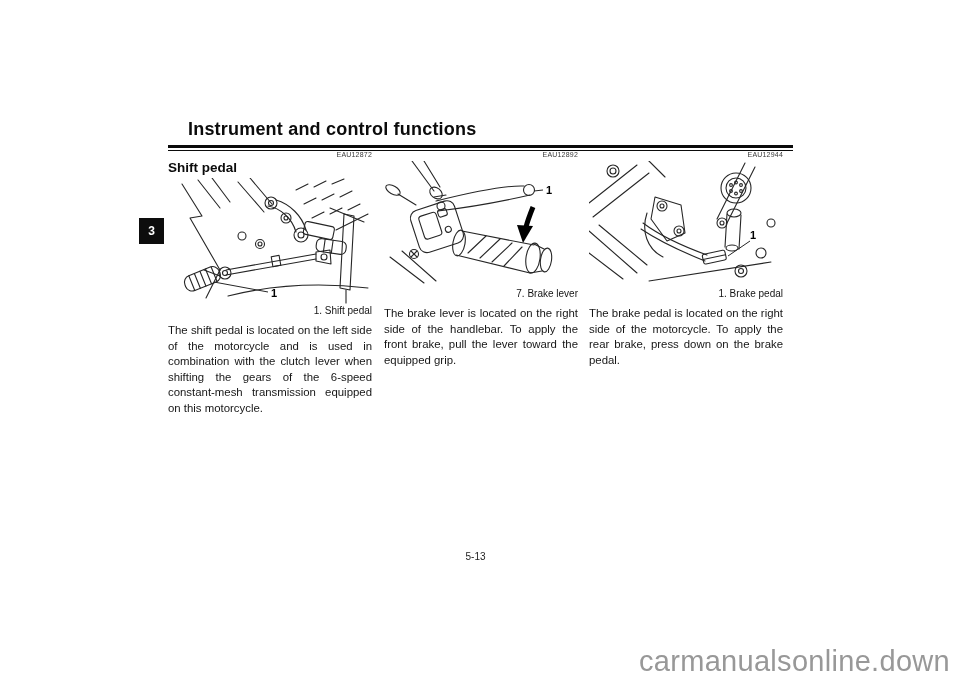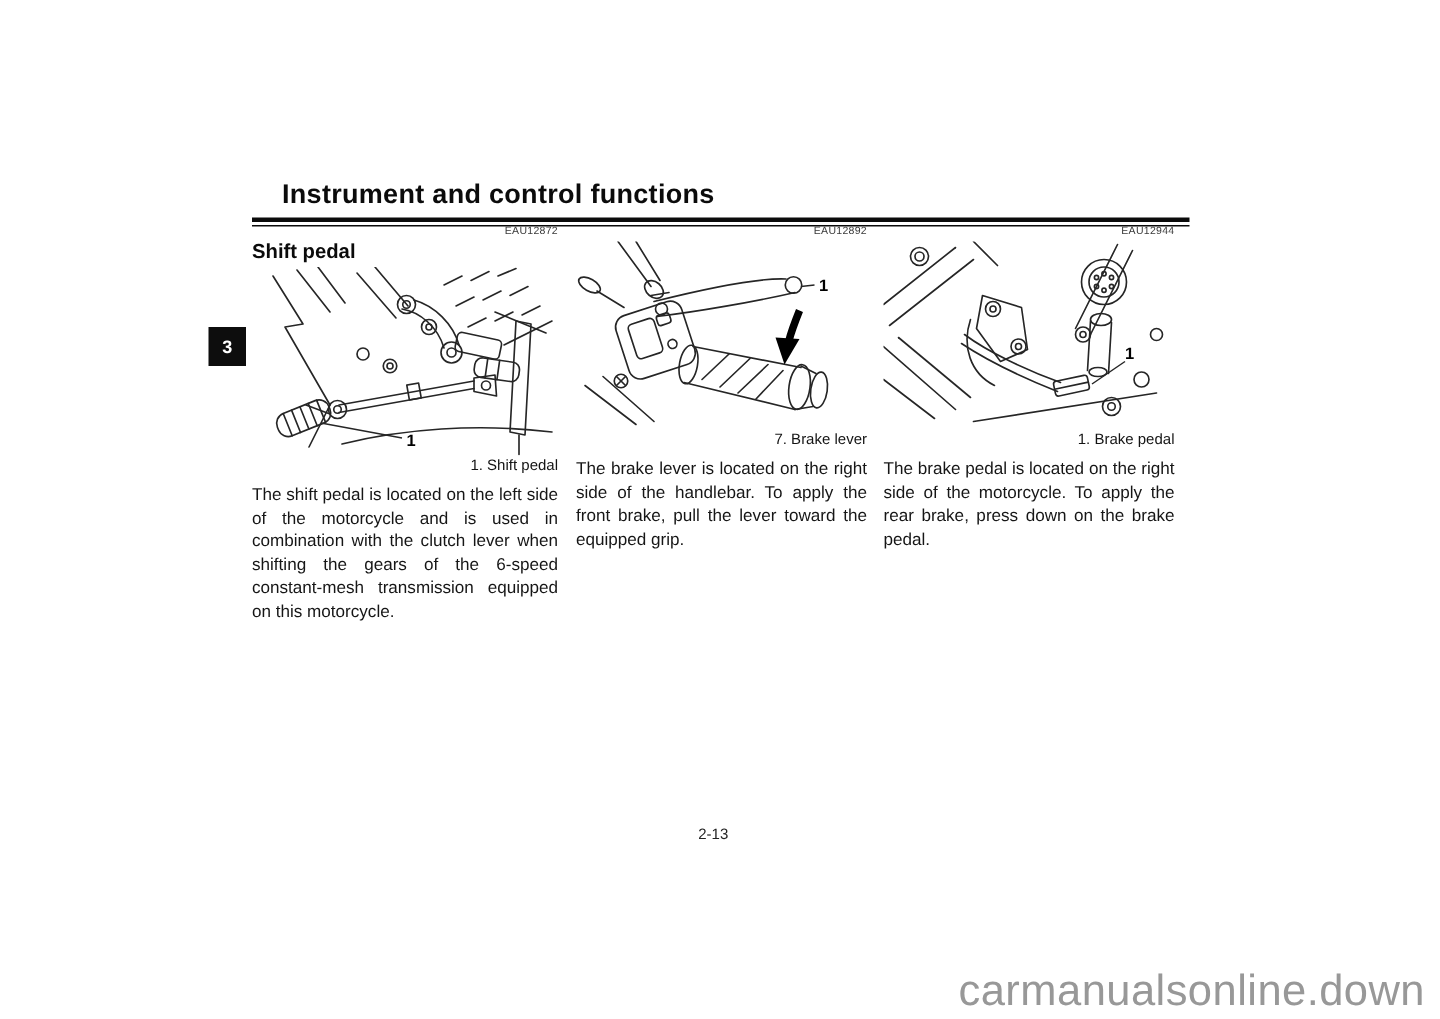--- a/index.html
+++ b/index.html
@@ -213,17 +213,17 @@
             <circle cx="152" cy="110" r="2.5"></circle>
         </g>
         <path class="leader" d="M161,80 L139,95"></path>
         <text class="callout-text" x="161" y="78">1</text>
       </svg>
     </div>
     <div class="fig-caption">1. Brake pedal</div>
     <div class="sec-body">The brake pedal is located on the right side of the motorcycle. To apply the rear brake, press down on the brake pedal.</div>
   </div>
 
-  <div class="page-number">2-13</div>
+  <div class="page-number">5-13</div>
 
   <div class="watermark">carmanualsonline.down</div>
 
 </div>
 
 </body></html>

